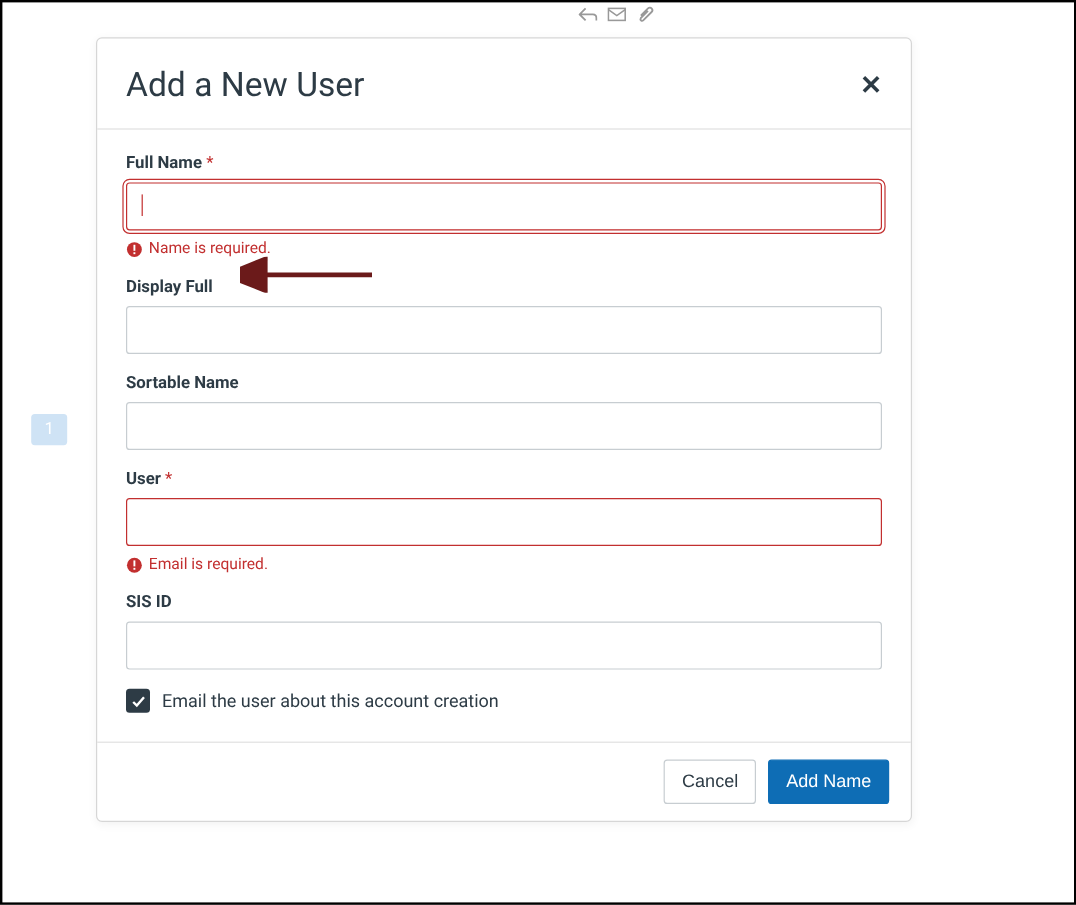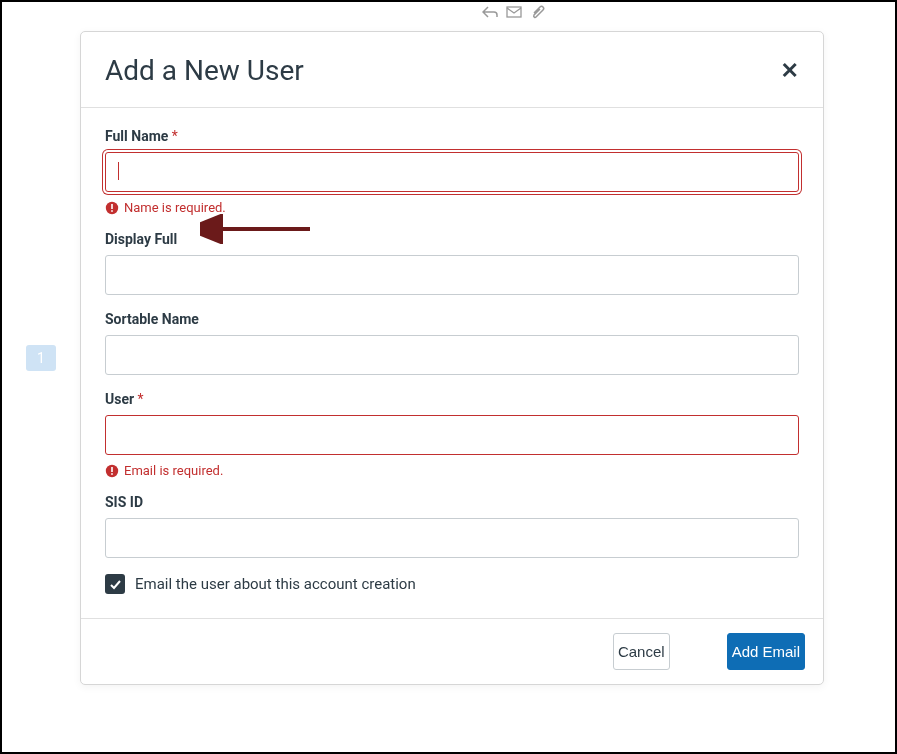--- a/index.html
+++ b/index.html
@@ -38,21 +38,21 @@
       font-size: 14px;
       border-radius: 3px;
       display: flex;
       align-items: center;
       justify-content: center;
     }
     .modal {
       position: absolute;
       left: 78px;
       top: 29px;
-      width: 744px;
+      width: 680px;
       background: #fff;
       border: 1px solid #d6d6d6;
       border-radius: 5px;
       box-shadow: 0 2px 8px rgba(0,0,0,0.05);
     }
     .modal-header {
       display: flex;
       justify-content: space-between;
       align-items: center;
       padding: 22px 24px 20px 24px;
@@ -145,26 +145,25 @@
       color: #2d3b45;
     }
     .modal-footer {
       display: flex;
       justify-content: flex-end;
       gap: 10px;
       padding: 14px 18px;
       border-top: 1px solid #e0e0e0;
     }
     .btn {
-      padding: 9px 4px;
+      padding: 9px 14px;
       font-size: 15px;
       border-radius: 3px;
       cursor: pointer;
       border: 1px solid transparent;
-      margin-left: 47px;
     }
     .btn-secondary {
       background: #fff;
       color: #2d3b45;
       border: 1px solid #c7cdd1;
     }
     .btn-primary {
       background: #0e6db5;
       color: #fff;
       border: 1px solid #0e6db5;
@@ -275,21 +274,21 @@
             <path fill="none" stroke="#fff" stroke-width="2" d="M2 7 L5 10 L11 3"></path>
           </svg>
       </div>
       <span class="checkbox-label">Email the user about this account creation</span>
     </div>
 
   </div>
 
   <div class="modal-footer">
     <button class="btn btn-secondary">Cancel</button>
-    <button class="btn btn-primary">Add Email</button>
+    <button class="btn btn-primary">Add Name</button>
   </div>
 </div>
 
 <svg class="annotation-arrow" width="120" height="30" viewBox="0 0 120 30">
   <defs>
     <marker id="arrowhead" markerWidth="10" markerHeight="8" refX="2" refY="4" orient="auto">
       <polygon points="0 0, 10 4, 0 8" fill="#6b1a1a"></polygon>
     </marker>
   </defs>
   <line x1="110" y1="15" x2="15" y2="15" stroke="#6b1a1a" stroke-width="4" marker-end="url(#arrowhead)"></line>

